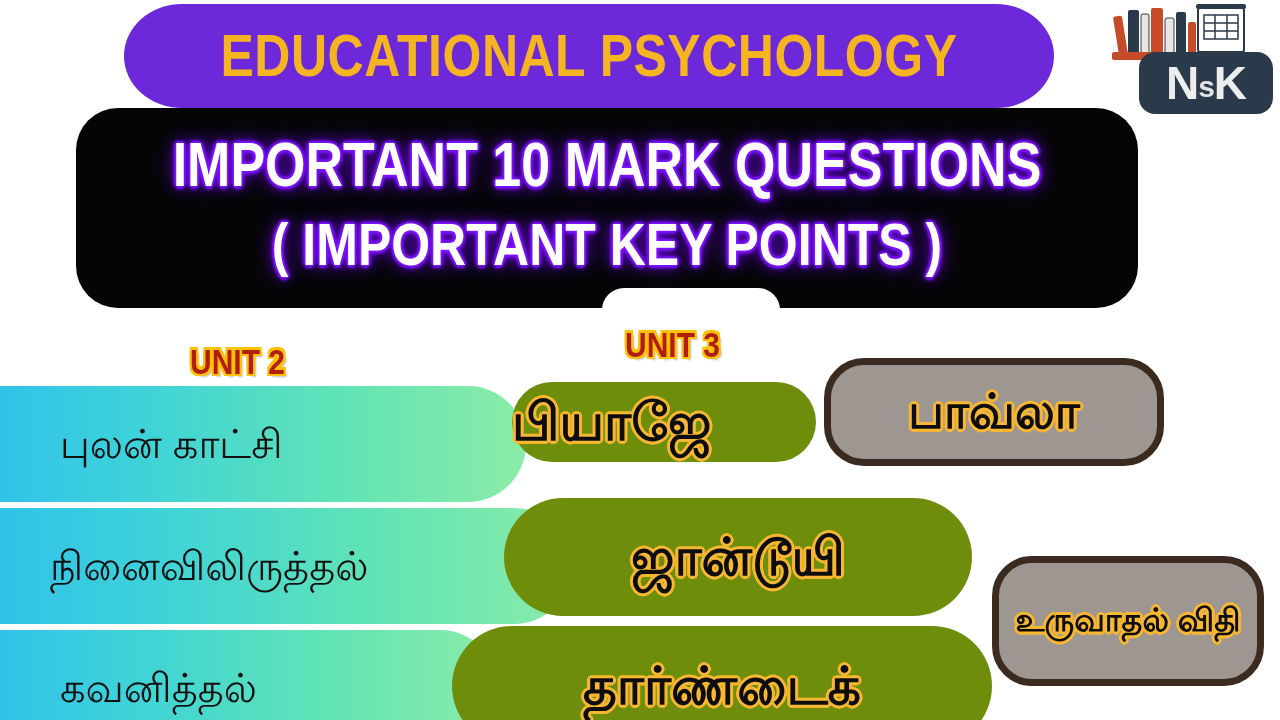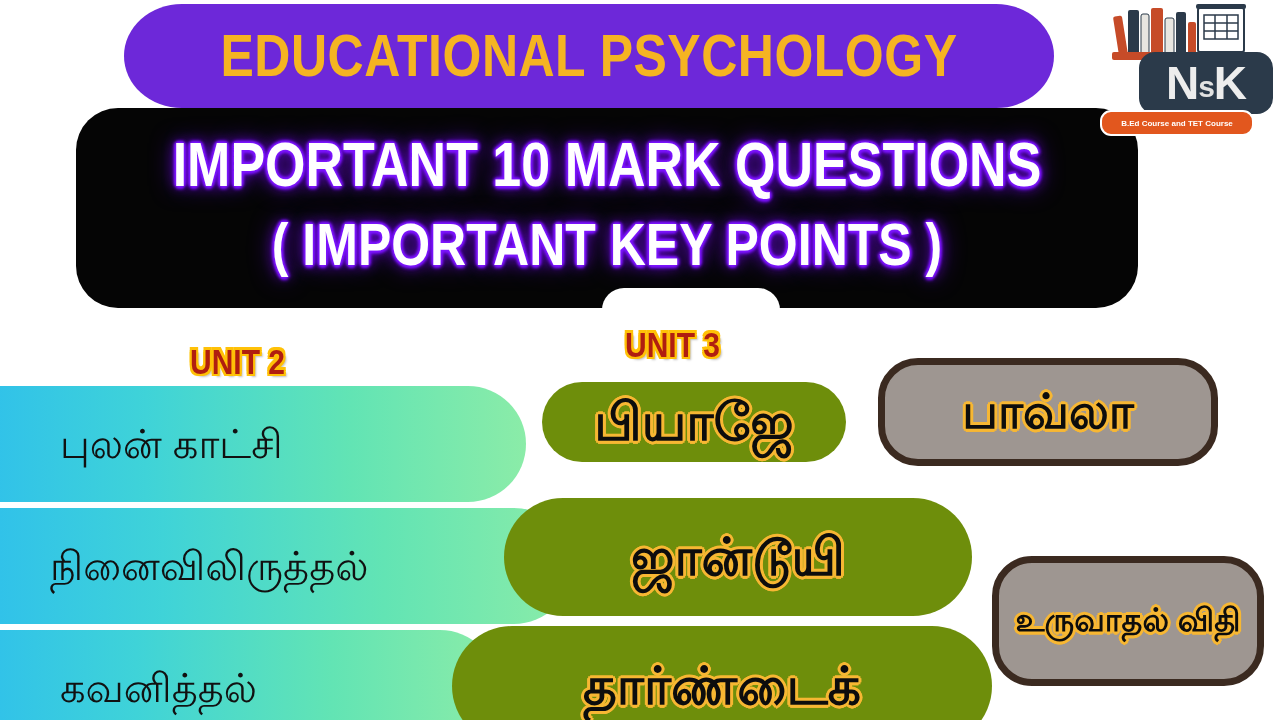--- a/index.html
+++ b/index.html
@@ -129,37 +129,37 @@
   .ol{
     background:#6E8E0B;border-radius:60px;
   }
   .ol .label{
     color:#0d0d0d;font-size:52px;font-weight:700;
     text-shadow:
       -2.5px 0 0 #F7B733, 2.5px 0 0 #F7B733, 0 -2.5px 0 #F7B733, 0 2.5px 0 #F7B733,
       -2px -2px 0 #F7B733, 2px -2px 0 #F7B733, -2px 2px 0 #F7B733, 2px 2px 0 #F7B733,
       -3px 0 0 #F7B733, 3px 0 0 #F7B733, 0 -3px 0 #F7B733, 0 3px 0 #F7B733;
   }
-  .ol1{left:542px;top:382px;width:304px;height:80px;justify-content:center;}
+  .ol1{left:512px;top:382px;width:304px;height:80px;justify-content:flex-start;}
   .ol2{left:504px;top:498px;width:468px;height:118px;justify-content:center;}
   .ol3{left:452px;top:626px;width:540px;height:120px;justify-content:center;}
 
   
   .gy{
     background:#9E9691;border:7px solid #3B2A20;border-radius:40px;
     justify-content:center;text-align:center;
   }
   .gy .label{
     color:#0d0d0d;font-weight:700;
     text-shadow:
       -2.5px 0 0 #F7B733, 2.5px 0 0 #F7B733, 0 -2.5px 0 #F7B733, 0 2.5px 0 #F7B733,
       -2px -2px 0 #F7B733, 2px -2px 0 #F7B733, -2px 2px 0 #F7B733, 2px 2px 0 #F7B733,
       -3px 0 0 #F7B733, 3px 0 0 #F7B733, 0 -3px 0 #F7B733, 0 3px 0 #F7B733;
   }
-  .gy1{left:878px;top:358px;width:340px;height:108px;}
+  .gy1{left:824px;top:358px;width:340px;height:108px;}
   .gy1 .label{font-size:48px;}
   .gy2{left:992px;top:556px;width:272px;height:130px;}
   .gy2 .label{font-size:32px;line-height:1.22;white-space:normal;}
 
   .z-a{z-index:2;}
   .z-b{z-index:3;}
   .z-c{z-index:4;}
 </style>
 </head>
 <body>
@@ -192,23 +192,20 @@
       <line x1="106" y1="21" x2="140" y2="21" stroke="#2B3A4A" stroke-width="1.5"></line>
       <line x1="106" y1="29" x2="140" y2="29" stroke="#2B3A4A" stroke-width="1.5"></line>
       <line x1="117" y1="13" x2="117" y2="37" stroke="#2B3A4A" stroke-width="1.5"></line>
       <line x1="129" y1="13" x2="129" y2="37" stroke="#2B3A4A" stroke-width="1.5"></line>
       <rect x="98" y="2" width="50" height="5" rx="2" fill="#2B3A4A"></rect>
       <rect x="14" y="50" width="130" height="8" rx="2" fill="#C64B28"></rect>
     </svg>
     <div class="plaque">
       <div class="nsk"><span>N</span><span class="s">s</span><span>K</span></div>
     </div>
-    <div class="ribbon">
-      <span>B.Ed Course and TET Course</span>
-    </div>
   </div>
 
   <div class="unit-label unit2">UNIT 2</div>
   <div class="unit-label unit3">UNIT 3</div>
 
   <div class="pill cy cy1 z-a">
     <span class="label">புலன் காட்சி</span>
   </div>
   <div class="pill cy cy2 z-b">
     <span class="label">நினைவிலிருத்தல்</span>

